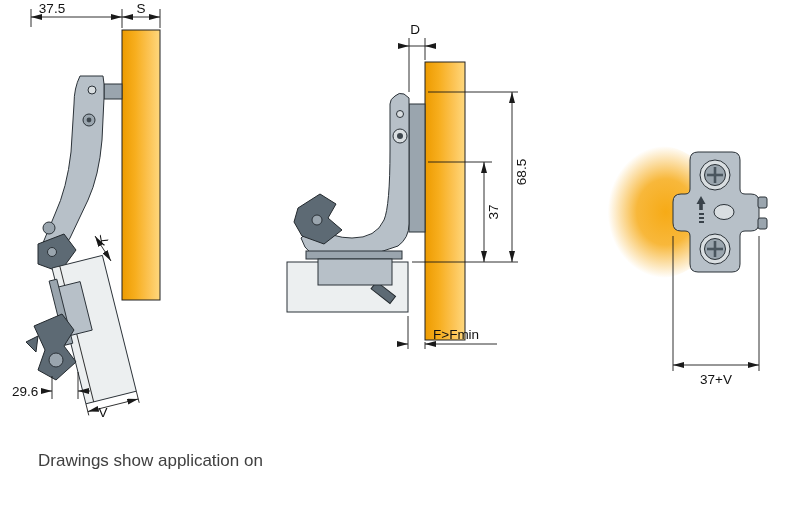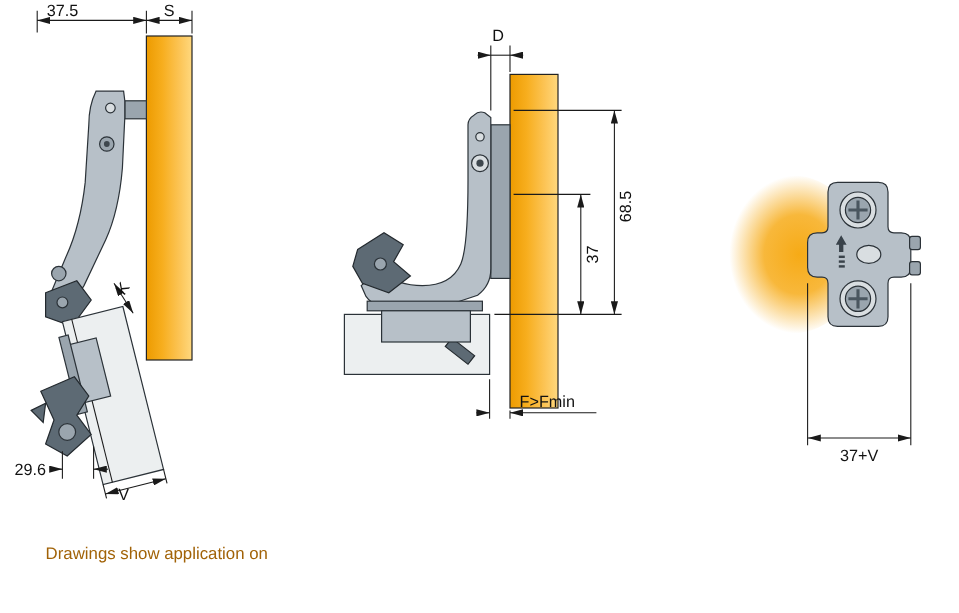--- a/index.html
+++ b/index.html
@@ -7,21 +7,21 @@
          font-family:"Liberation Sans",sans-serif;}
   .stage svg{position:absolute;left:0;top:0;}
   .dim-text{font-family:"Liberation Sans",sans-serif;font-size:13.5px;fill:#111;}
   .thin{stroke:#1a1a1a;stroke-width:0.9;fill:none;}
   .dimline{stroke:#1a1a1a;stroke-width:0.9;fill:none;}
   .steel{fill:#b7c0c8;stroke:#2b3238;stroke-width:1;}
   .steel-mid{fill:#9aa5ae;stroke:#2b3238;stroke-width:1;}
   .steel-lt{fill:#d9dee1;stroke:#2b3238;stroke-width:1;}
   .steel-dark{fill:#5d6a74;stroke:#23292e;stroke-width:1;}
   .door{fill:#eceff0;stroke:#2b3238;stroke-width:1;}
-  .caption{position:absolute;left:38px;top:448px;color:#a16207;font-size:14px;
+  .caption{position:absolute;left:38px;top:448px;color:#404040;font-size:17px;
            line-height:26px;font-family:"Liberation Sans",sans-serif;}
 </style>
 </head>
 <body>
 
 <div class="stage">
 <svg width="799" height="511" viewBox="0 0 799 511">
   <defs>
     <linearGradient id="panelGrad" x1="0" y1="0" x2="1" y2="0">
       <stop offset="0" stop-color="#ED9B00"></stop>

